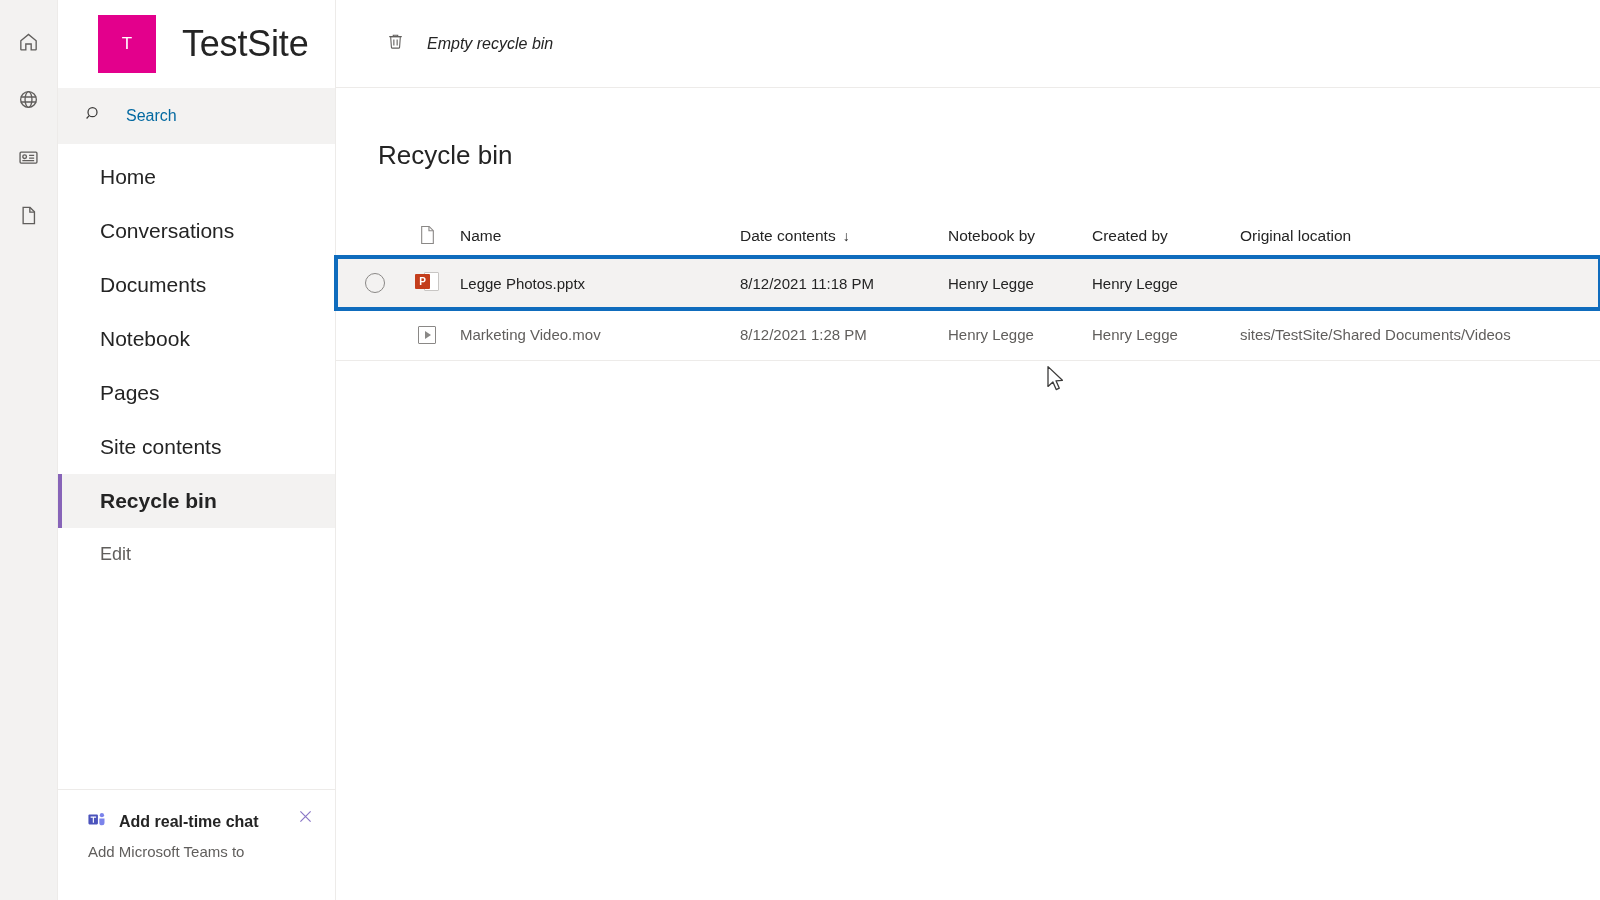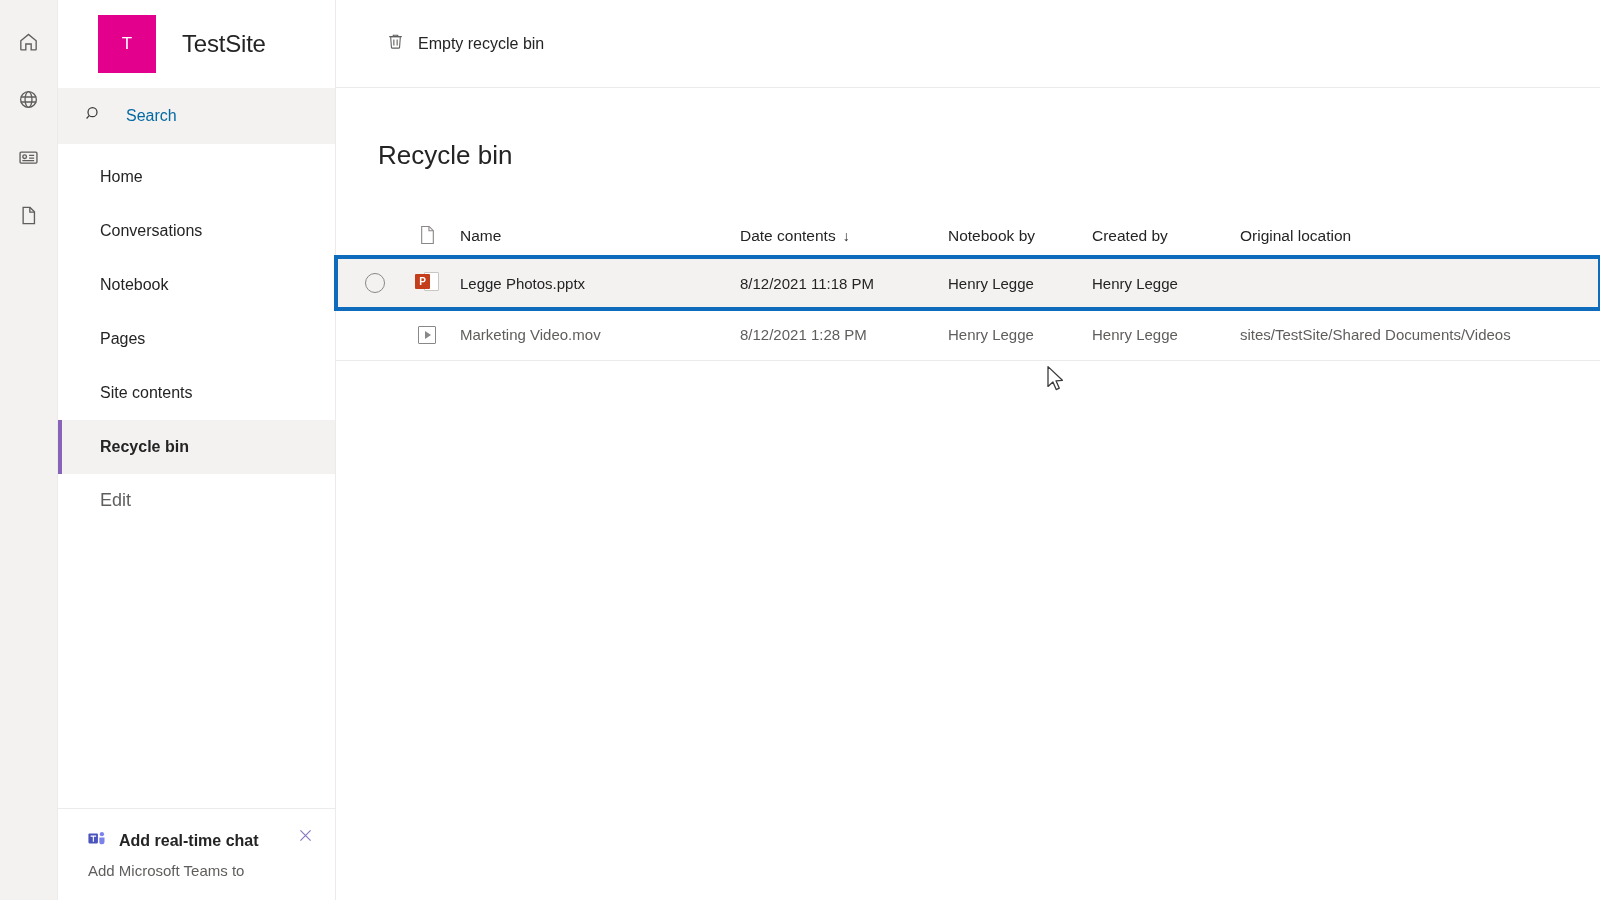--- a/index.html
+++ b/index.html
@@ -59,21 +59,21 @@
     width: 58px; height: 58px;
     background: #e3008c;
     display: flex; align-items: center; justify-content: center;
     color: #ffffff;
     font-size: 17px;
     font-weight: 400;
     flex: 0 0 58px;
   }
   .site-title {
     margin-left: 26px;
-    font-size: 24px;
+    font-size: 36px;
     color: #242424;
     font-weight: 400;
     letter-spacing: -0.2px;
     white-space: nowrap;
   }
 
   .search-box {
     height: 56px;
     background: #f3f2f1;
     display: flex;
@@ -92,21 +92,21 @@
     padding-top: 6px;
     flex: 1 1 auto;
     overflow: hidden;
   }
   .nav-item {
     position: relative;
     height: 54px;
     display: flex;
     align-items: center;
     padding-left: 42px;
-    font-size: 16px;
+    font-size: 21px;
     color: #242424;
     cursor: pointer;
     white-space: nowrap;
   }
   .nav-item.selected {
     background: #f3f2f1;
     font-weight: 700;
   }
   .nav-item.selected::before {
     content: "";
@@ -118,21 +118,21 @@
   .nav-item.edit {
     color: #605e5c;
     font-size: 18px;
     height: 52px;
   }
 
   
   .teams-card {
     position: absolute;
     left: 0; right: 0; bottom: 0;
-    height: 92px;
+    height: 111px;
     background: #ffffff;
     border-top: 1px solid #edebe9;
     padding: 22px 30px 0 30px;
     overflow: hidden;
   }
   .teams-close {
     position: absolute;
     top: 12px; right: 16px;
     width: 28px; height: 28px;
     display: flex; align-items: center; justify-content: center;
@@ -176,24 +176,25 @@
     padding-left: 42px;
   }
   .cmd-btn {
     display: flex;
     align-items: center;
     height: 44px;
     padding: 0 8px;
     cursor: pointer;
   }
   .cmd-label {
-    margin-left: 13px;
+    margin-left: 22px;
     font-size: 16px;
     color: #242424;
     white-space: nowrap;
+    font-style: italic;
   }
 
   .page-title {
     margin: 52px 0 0 42px;
     font-size: 26px;
     color: #242424;
     font-weight: 400;
   }
 
   
@@ -355,20 +356,23 @@
       </span>
       <span class="search-label">Search</span>
     </div>
 
     <div class="navlist">
       <div class="nav-item">
         <span>Home</span>
       </div>
       <div class="nav-item">
         <span>Conversations</span>
+      </div>
+      <div class="nav-item">
+        <span>Documents</span>
       </div>
       <div class="nav-item">
         <span>Notebook</span>
       </div>
       <div class="nav-item">
         <span>Pages</span>
       </div>
       <div class="nav-item">
         <span>Site contents</span>
       </div>

